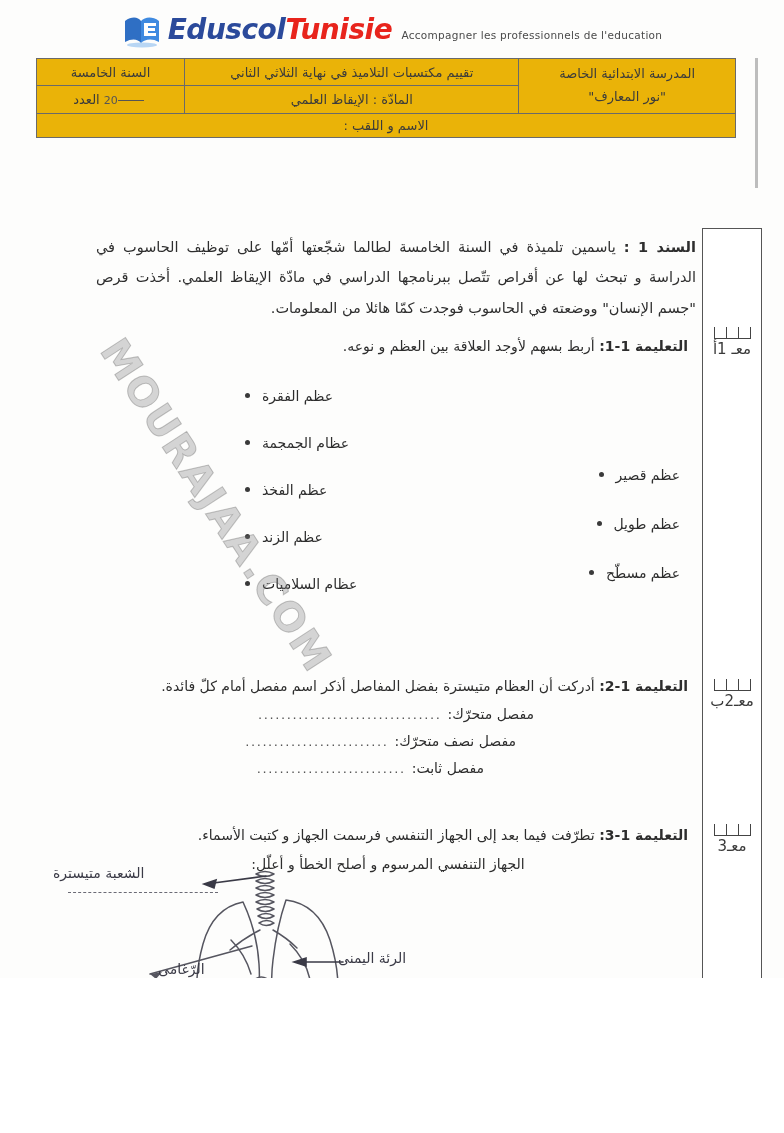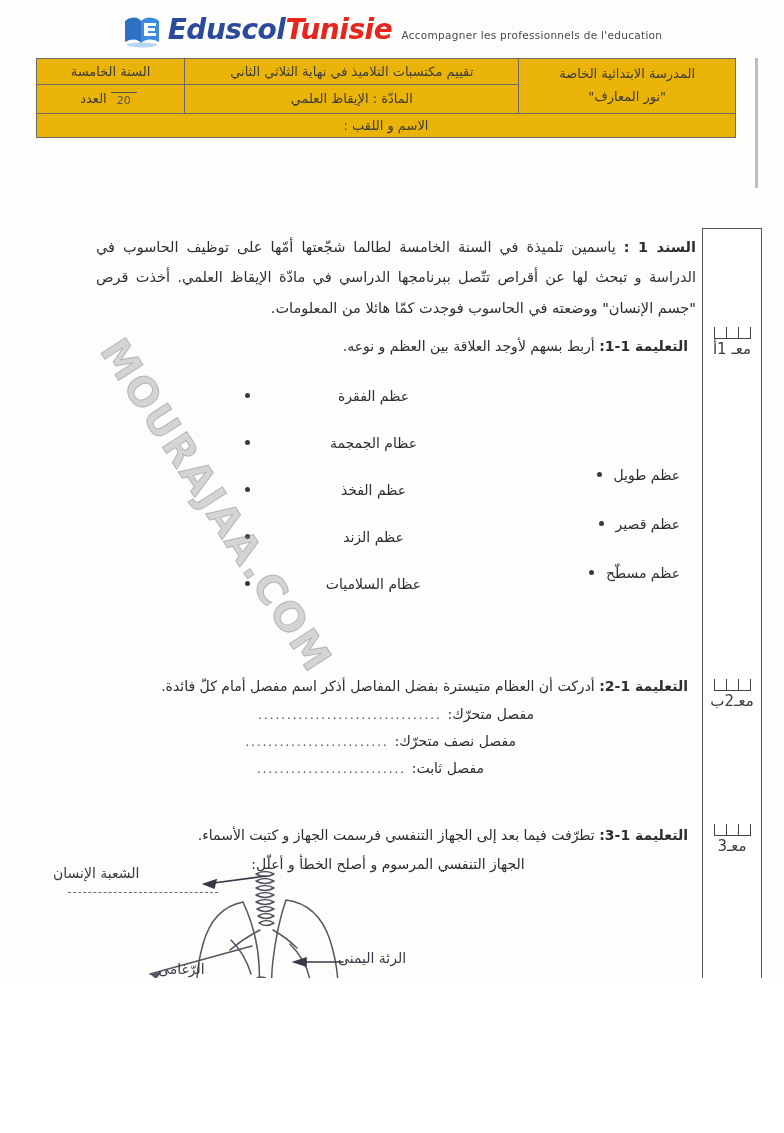--- a/index.html
+++ b/index.html
@@ -75,21 +75,21 @@
     direction: rtl;
   }
   .cell-school { width: 215px; line-height: 1.75; font-size: 13.5px; }
   .cell-title  { width: 345px; font-size: 13.5px; }
   .cell-class  { width: 140px; font-size: 13px; }
   .cell-subject { font-size: 13px; }
   .cell-mark   { font-size: 13px; }
   .cell-name   { text-align: right; font-size: 13px; padding: 6px 10px 10px 10px; }
   .mark-frac {
     display: inline-flex;
-    flex-direction: column;
+    flex-direction: row;
     align-items: center;
     vertical-align: middle;
     margin-right: 4px;
   }
   .mark-frac .bar {
     display: block;
     width: 26px;
     border-top: 1px solid #555;
     margin: 1px 0;
   }
@@ -188,21 +188,21 @@
     height: 47px;
   }
   .match-right .match-item { height: 49px; }
   .dot {
     width: 5px; height: 5px;
     border-radius: 50%;
     background: #3a3a3a;
     flex: 0 0 auto;
   }
   .match-left .match-item { justify-content: flex-start; flex-direction: row-reverse; }
-  .match-left .match-label { text-align: center; flex: 1; }
+  .match-left .match-label { text-align: left; flex: 1; }
   .match-right .match-item { flex-direction: row-reverse; justify-content: flex-end; }
 
   
   .joint-lines {
     position: absolute;
     top: 706px;
     right: 150px;
     width: 470px;
     direction: rtl;
     font-size: 14px;
@@ -394,25 +394,25 @@
       </div>
       <div class="match-item">
         <span class="dot"></span>
         <span class="match-label">عظام السلاميات</span>
       </div>
     </div>
 
     <div class="match-right">
       <div class="match-item">
         <span class="dot"></span>
+        <span class="match-label">عظم قصير</span>
+      </div>
+      <div class="match-item">
+        <span class="dot"></span>
         <span class="match-label">عظم طويل</span>
-      </div>
-      <div class="match-item">
-        <span class="dot"></span>
-        <span class="match-label">عظم قصير</span>
       </div>
       <div class="match-item">
         <span class="dot"></span>
         <span class="match-label">عظم مسطّح</span>
       </div>
     </div>
   </div>
 
   <div class="instr instr-2">
     <b>التعليمة 1-2:</b>
@@ -485,21 +485,21 @@
         <path d="M266 100 l12 -4 l0 8 z"></path>
 
         <path d="M122 182 L172 180" stroke-linecap="round" fill="none"></path>
         <path d="M174 180 l-12 -4 l0 8 z"></path>
 
         <path d="M238 178 L238 220" stroke-linecap="round" fill="none"></path>
         <path d="M238 223 l-4 -12 l8 0 z"></path>
       </g>
     </svg>
 
-    <span class="dlabel" style="left:25px; top:3px;">الشعبة الإنسان</span>
+    <span class="dlabel" style="left:25px; top:3px;">الشعبة متيسترة</span>
     <span class="dlabel" style="left:310px; top:88px;">الرئة اليمنى</span>
     <span class="dlabel" style="left:130px; top:99px;">الرّغامى</span>
     <span class="dlabel" style="left:115px; top:166px;">الرئة اليسرى</span>
     <span class="dlabel" style="left:218px; top:206px;">القلب</span>
 
     <span class="dline" style="left:40px; top:30px; width:150px;"></span>
     <span class="dline" style="left:338px; top:116px; width:140px;"></span>
     <span class="dline" style="left:-26px; top:132px; width:150px;"></span>
     <span class="dline" style="left:20px; top:195px; width:140px;"></span>
     <span class="dline" style="left:120px; top:233px; width:130px;"></span>

